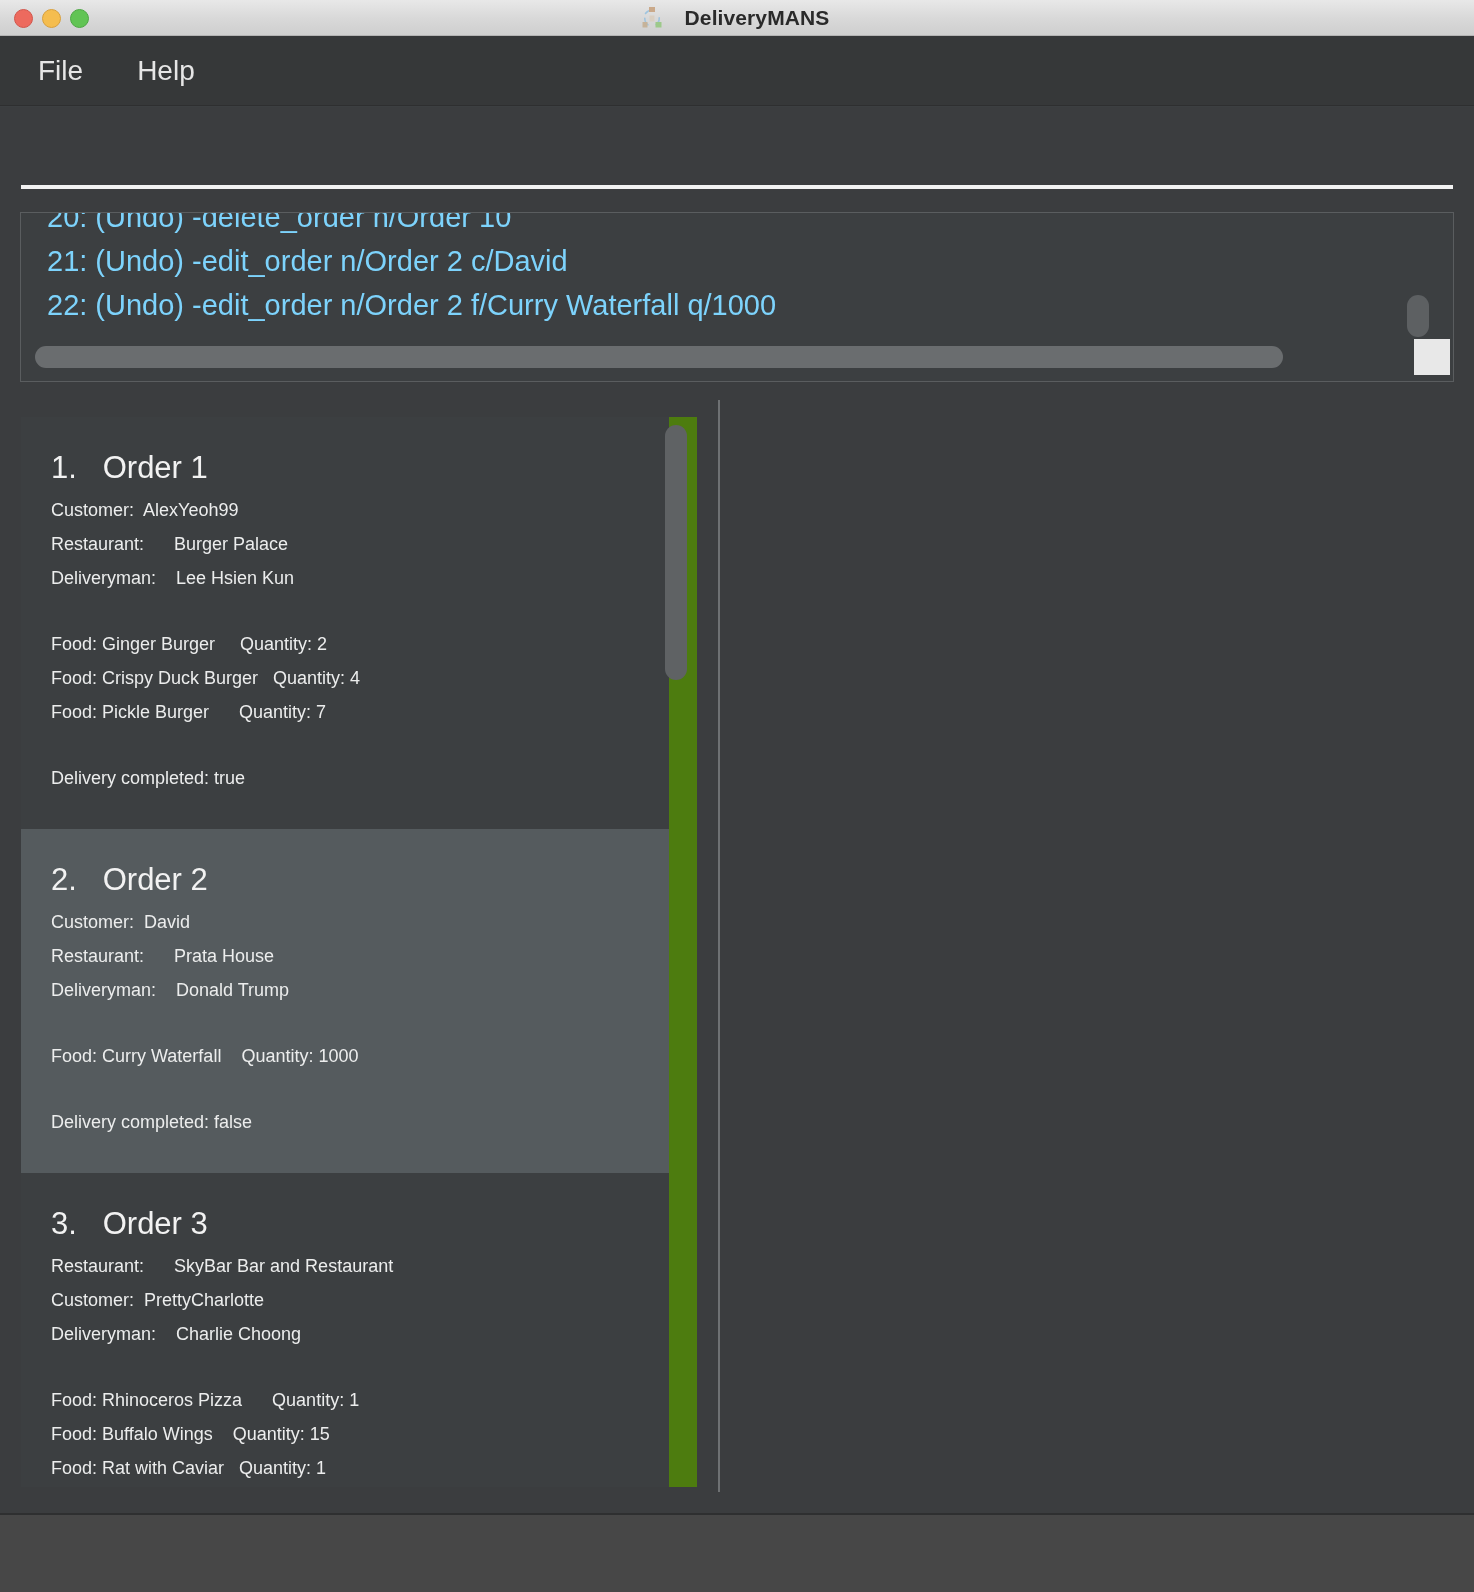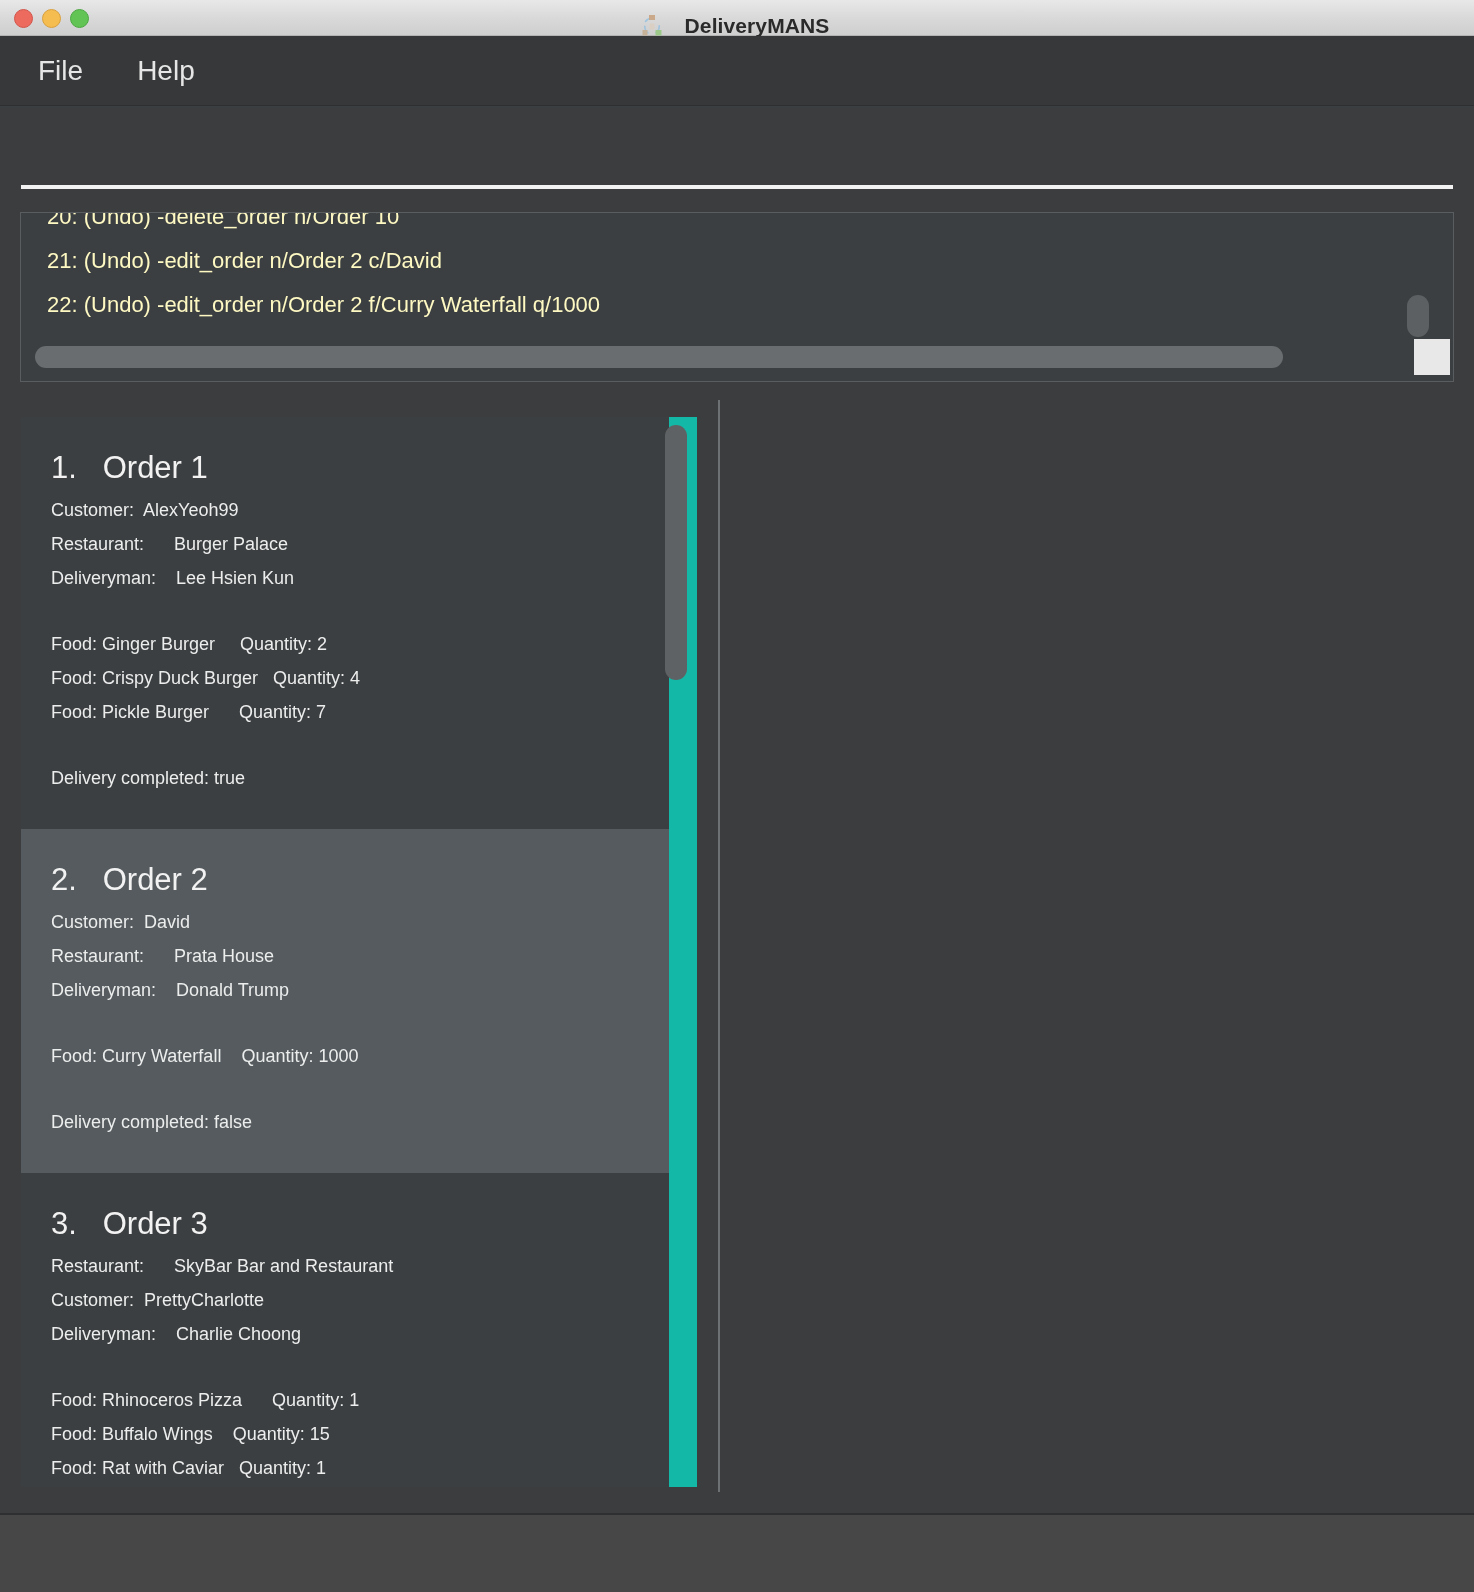--- a/index.html
+++ b/index.html
@@ -31,21 +31,21 @@
   .light {
     width: 19px; height: 19px; border-radius: 50%;
     display: block;
   }
   .light.close  { background: #ed6a5e; border: 1px solid #d2554b; }
   .light.min    { background: #f5bd4f; border: 1px solid #d9a03c; }
   .light.max    { background: #61c454; border: 1px solid #4da844; }
 
   .title-center {
     position: absolute;
-    left: 0; top: 8px; width: 1468px; height: 36px;
+    left: 0; top: 0; width: 1468px; height: 36px;
     display: flex; align-items: center; justify-content: center;
     gap: 20px;
     pointer-events: none;
   }
   .app-icon {
     width: 26px; height: 26px;
     position: relative;
     flex: none;
   }
   .title-text {
@@ -112,23 +112,23 @@
     background: #3c3f41;
     overflow: hidden;
   }
   .result-lines {
     position: absolute;
     left: 26px; top: -18px;
     width: 1340px;
     white-space: nowrap;
   }
   .result-line {
-    font-size: 22px;
+    font-size: 29px;
     line-height: 44px;
-    color: #fef9c3;
+    color: #7dd3fc;
     white-space: nowrap;
   }
   .res-vthumb {
     position: absolute;
     right: 24px; top: 82px;
     width: 22px; height: 42px;
     background: #5d6062;
     border-radius: 11px;
   }
   .res-corner {
@@ -157,21 +157,21 @@
     left: 718px; top: 12px;
     width: 2px; height: 1092px;
     background: #6e7173;
   }
 
   
   .list-panel {
     position: absolute;
     left: 21px; top: 29px;
     width: 676px; height: 1070px;
-    background: #14b8a6;
+    background: #4d7c0f;
     overflow: hidden;
   }
   .list-inner {
     position: absolute;
     left: 0; top: 0;
     width: 648px;
   }
   .order-card {
     background: #3c3f41;
     padding: 30px 0 34px 30px;

